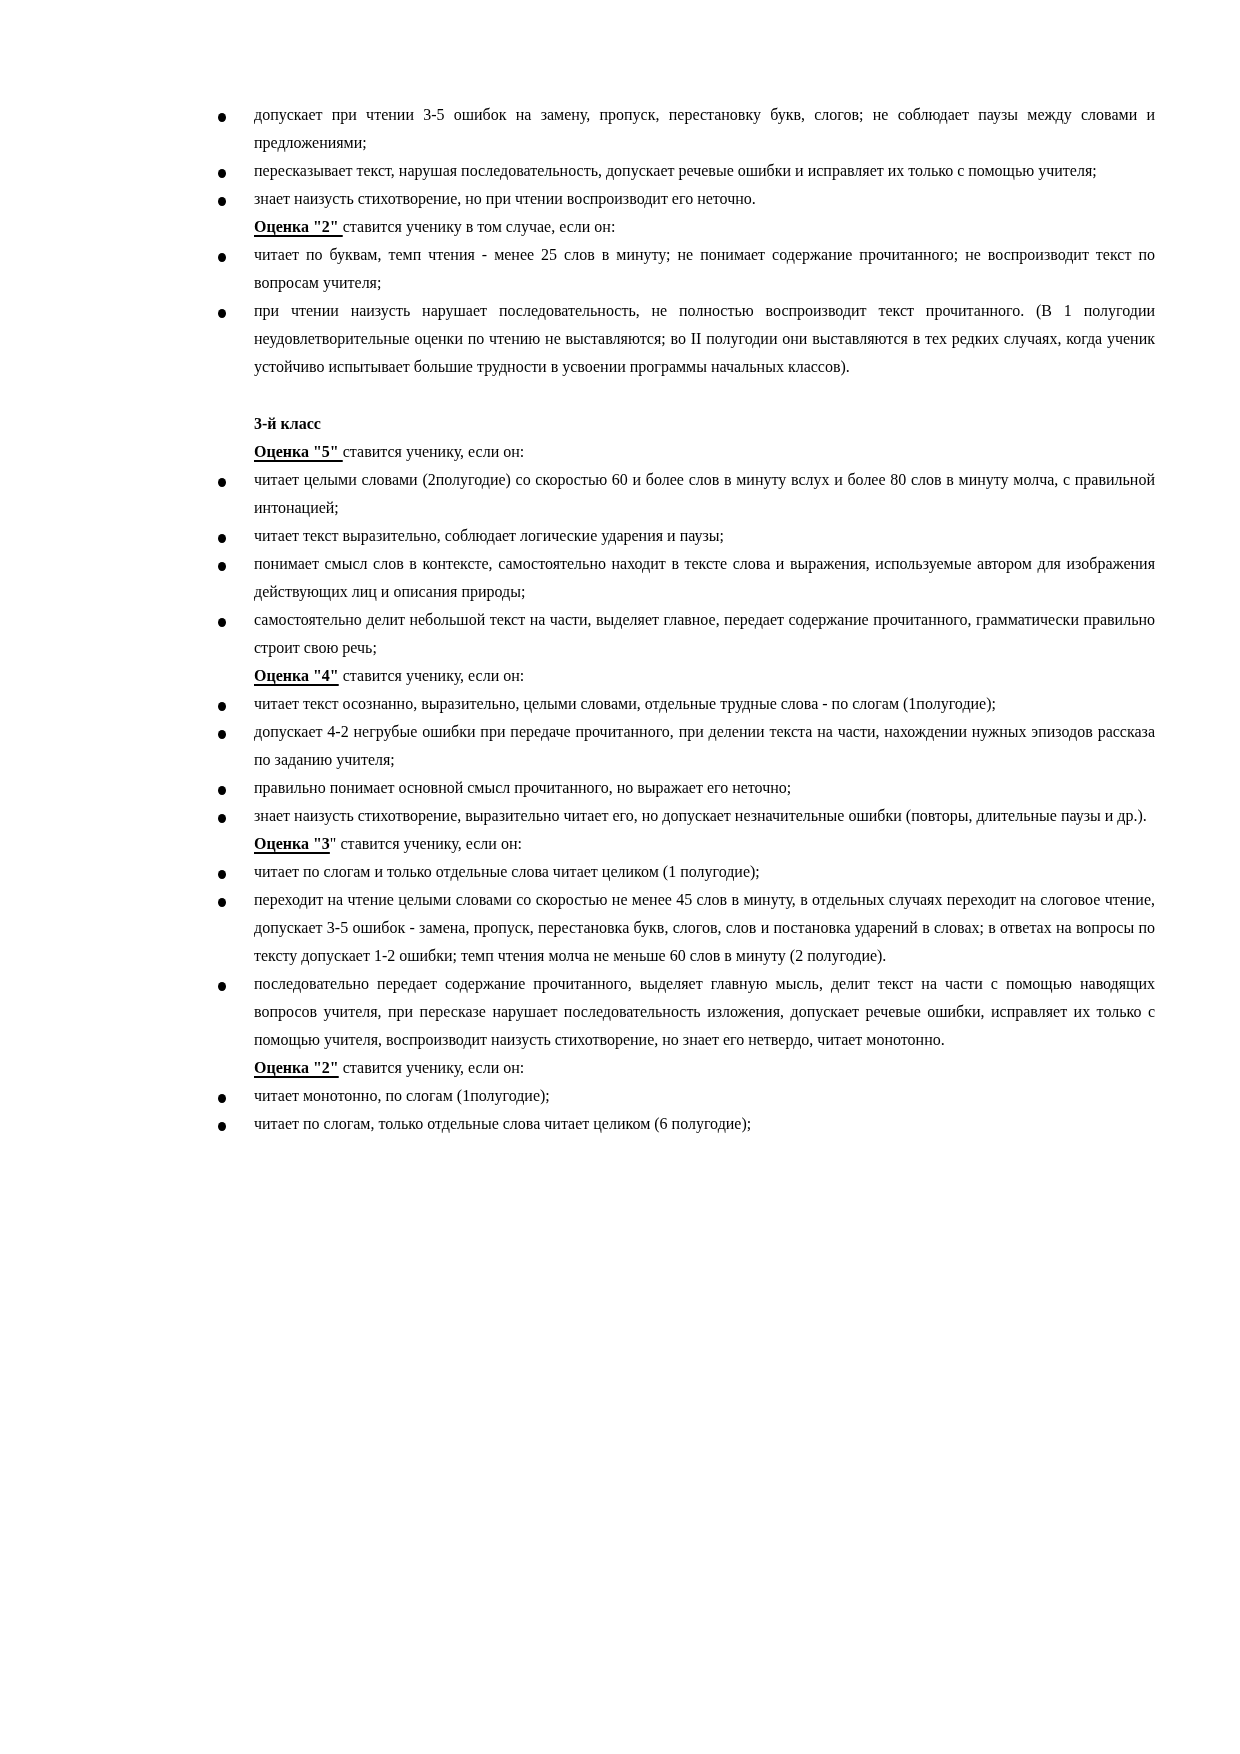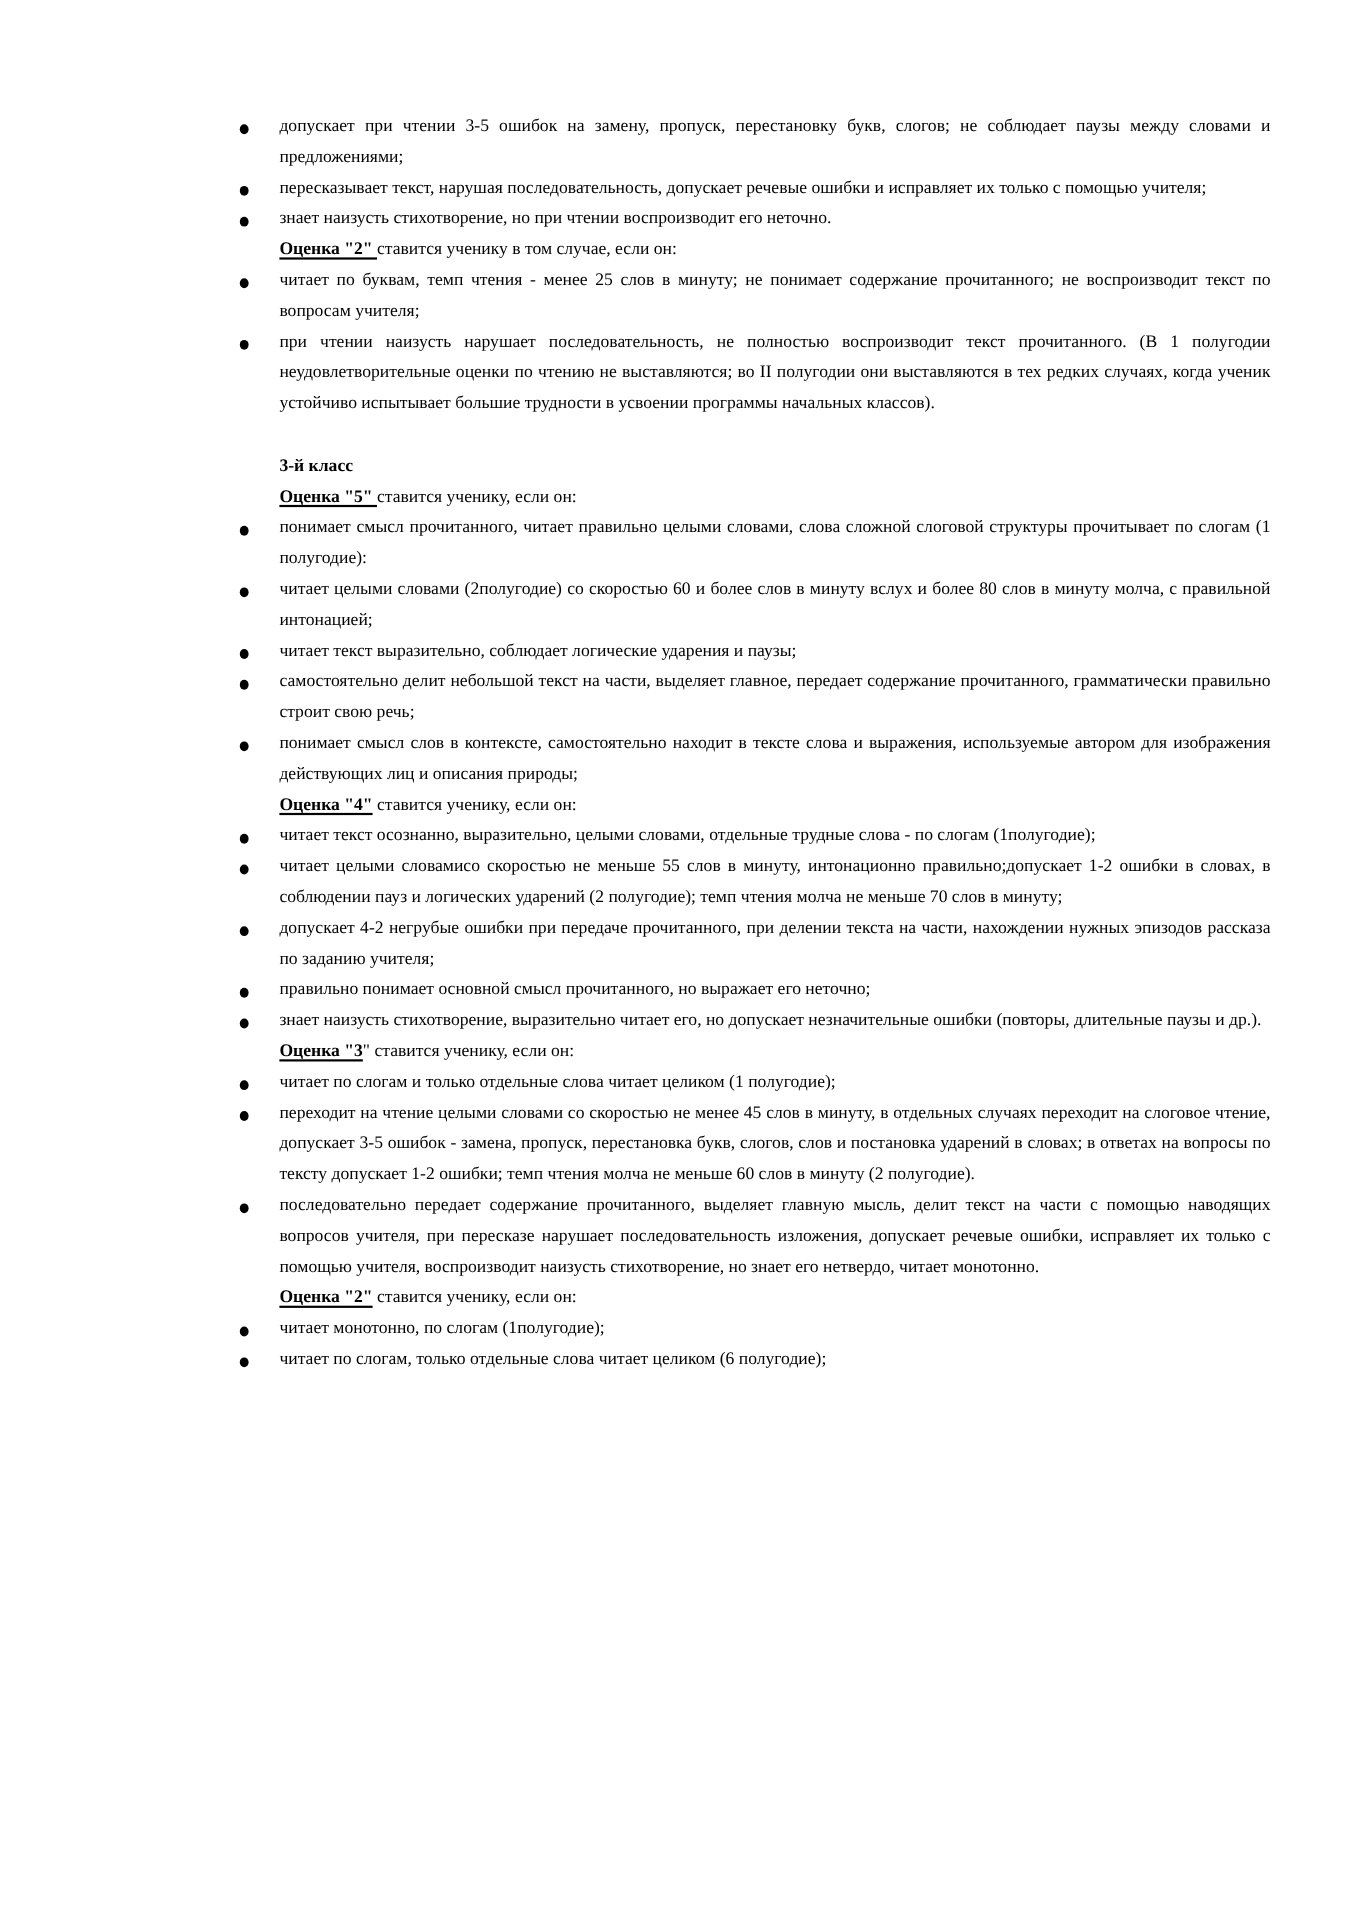--- a/index.html
+++ b/index.html
@@ -92,49 +92,41 @@
       <span>при чтении наизусть нарушает последовательность, не полностью воспроизводит текст прочитанного. (В 1 полугодии  неудовлетворительные оценки по чтению не выставляются; во II полугодии они выставляются в тех редких случаях, когда ученик устойчиво испытывает большие трудности в усвоении программы начальных классов).</span>
     </div>
 
     <div class="section-title">3-й класс</div>
 
     <div class="grade-line">
       <span class="grade-label">Оценка "5" </span><span>ставится ученику, если он:</span>
     </div>
     <div class="bullet-item">
       <span class="bullet"></span>
-      <span>понимает смысл прочитанного, читает правильно целыми словами, слова сложной слоговой структуры прочитывает по слогам (1 полугодие):</span>
-    </div>
-    <div class="bullet-item">
-      <span class="bullet"></span>
       <span>читает целыми словами (2полугодие) со скоростью 60 и более слов в минуту вслух и более 80 слов в минуту молча, с правильной интонацией;</span>
     </div>
     <div class="bullet-item">
       <span class="bullet"></span>
       <span>читает текст выразительно, соблюдает логические ударения и паузы;</span>
     </div>
     <div class="bullet-item">
       <span class="bullet"></span>
-      <span>самостоятельно делит небольшой текст на части, выделяет главное, передает содержание прочитанного, грамматически правильно строит свою речь;</span>
+      <span>понимает смысл слов в контексте, самостоятельно находит в тексте слова и выражения, используемые автором для изображения действующих лиц и описания природы;</span>
     </div>
     <div class="bullet-item">
       <span class="bullet"></span>
-      <span>понимает смысл слов в контексте, самостоятельно находит в тексте слова и выражения, используемые автором для изображения действующих лиц и описания природы;</span>
+      <span>самостоятельно делит небольшой текст на части, выделяет главное, передает содержание прочитанного, грамматически правильно строит свою речь;</span>
     </div>
 
     <div class="grade-line">
       <span class="grade-label">Оценка "4"</span><span> ставится ученику, если он:</span>
     </div>
     <div class="bullet-item">
       <span class="bullet"></span>
       <span>читает текст осознанно, выразительно, целыми словами, отдельные трудные слова - по слогам (1полугодие);</span>
-    </div>
-    <div class="bullet-item">
-      <span class="bullet"></span>
-      <span>читает целыми словамисо скоростью не меньше 55 слов в минуту, интонационно правильно;допускает 1-2 ошибки в словах, в соблюдении пауз и логических ударений (2 полугодие); темп чтения молча не меньше 70 слов в минуту;</span>
     </div>
     <div class="bullet-item">
       <span class="bullet"></span>
       <span>допускает 4-2 негрубые ошибки при передаче прочитанного, при делении текста на части, нахождении нужных эпизодов рассказа по заданию учителя;</span>
     </div>
     <div class="bullet-item">
       <span class="bullet"></span>
       <span>правильно понимает основной смысл прочитанного, но выражает его неточно;</span>
     </div>
     <div class="bullet-item">

